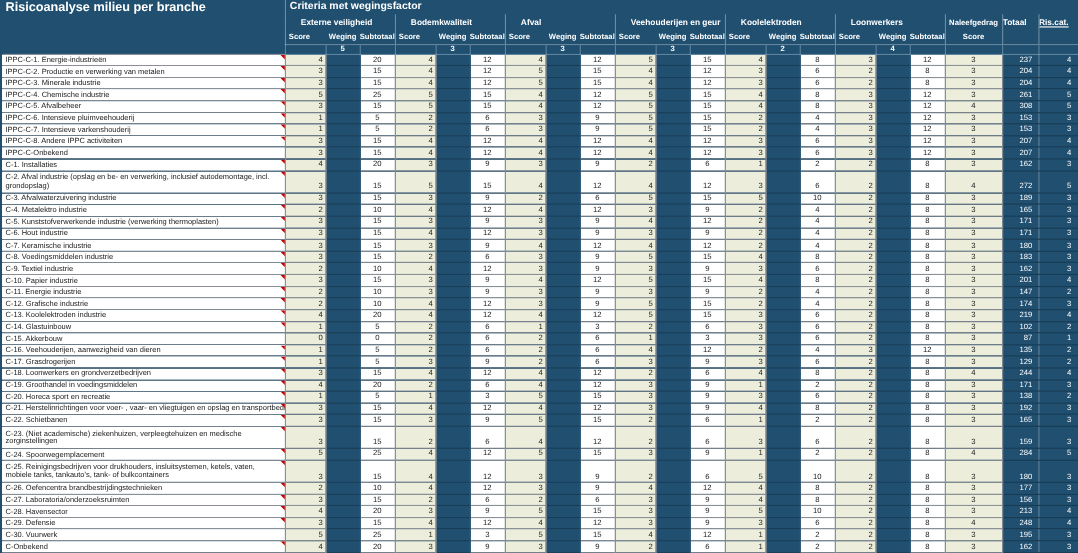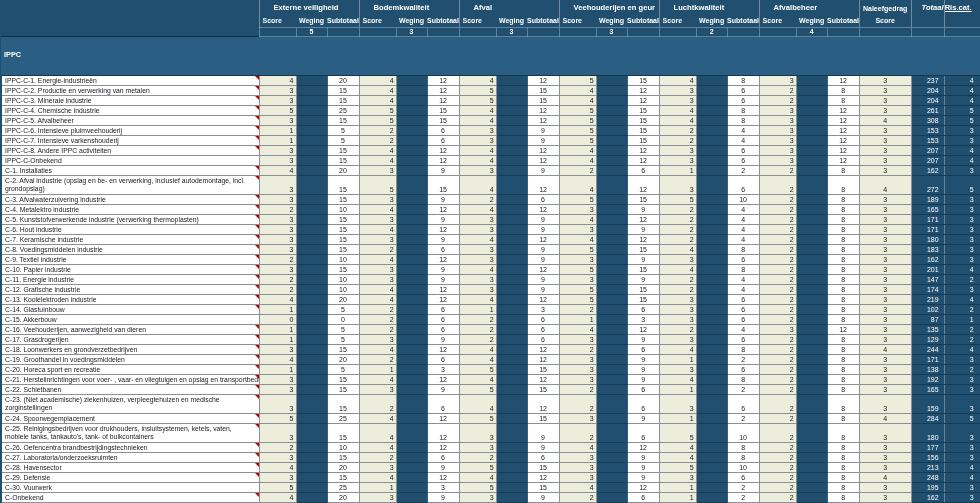--- a/index.html
+++ b/index.html
@@ -60,31 +60,35 @@
         <col style="width: 31px;">
         <col style="width: 32px;">
         <col style="width: 37px;">
         <col style="width: 31px;">
         <col style="width: 32px;">
         <col style="width: 52px;">
         <col style="width: 33px;">
         <col style="width: 37px;">
       </colgroup>
     <thead>
+      <tr style="height:13px;">
+        <td class="sheet-title">Risicoanalyse milieu per branche</td>
+        <td class="crit-head" colspan="21">Criteria met wegingsfactor</td>
+      </tr>
       <tr style="height:14px;" id="crit-row">
         <td></td>
 
         <td class="crit-name" colspan="3">Externe veiligheid</td>
           <td class="crit-name" colspan="3">Bodemkwaliteit</td>
           <td class="crit-name" colspan="3">Afval</td>
           <td class="crit-name" colspan="3">Veehouderijen en geur</td>
-          <td class="crit-name" colspan="3">Luchtkwaliteit</td>
-          <td class="crit-name" colspan="3">Afvalbeheer</td>
+          <td class="crit-name" colspan="3">Koolelektroden</td>
+          <td class="crit-name" colspan="3">Loonwerkers</td>
           <td class="crit-name" style="text-align:center;padding-left:0;font-size:7px;">Naleefgedrag</td>
-        <td class="crit-name" style="text-align:right;padding-left:0;font-style:italic;">Totaal</td>
+        <td class="crit-name" style="text-align:left;padding-left:0;">Totaal</td>
         <td class="crit-name" style="padding-left:0;text-decoration:underline;">Ris.cat.</td>
       </tr>
       <tr style="height:13px;" id="sub-row">
         <td></td>
 
         <td class="sub-head gb">Score</td>
           <td class="sub-head c">Weging</td>
           <td class="sub-head c">Subtotaal</td>
           <td class="sub-head gb">Score</td>
           <td class="sub-head c">Weging</td>
@@ -125,23 +129,20 @@
           <td class="wcell"></td>
           <td class="wcell"></td>
           <td class="wcell">4</td>
           <td class="wcell"></td>
           <td class="wcell"></td>
         <td class="wcell"></td>
         <td class="wcell"></td>
       </tr>
     </thead>
     <tbody id="tbody">
-        <tr class="band">
-          <td colspan="22">IPPC</td>
-        </tr>
         <tr class="r">
           <td class="lbl">IPPC-C-1. Energie-industrieën<div class="note-tri"></div></td>
           <td class="score">4</td>
           <td class="weg"></td>
           <td class="sub">20</td>
           <td class="score">4</td>
           <td class="weg"></td>
           <td class="sub">12</td>
           <td class="score">4</td>
           <td class="weg"></td>

